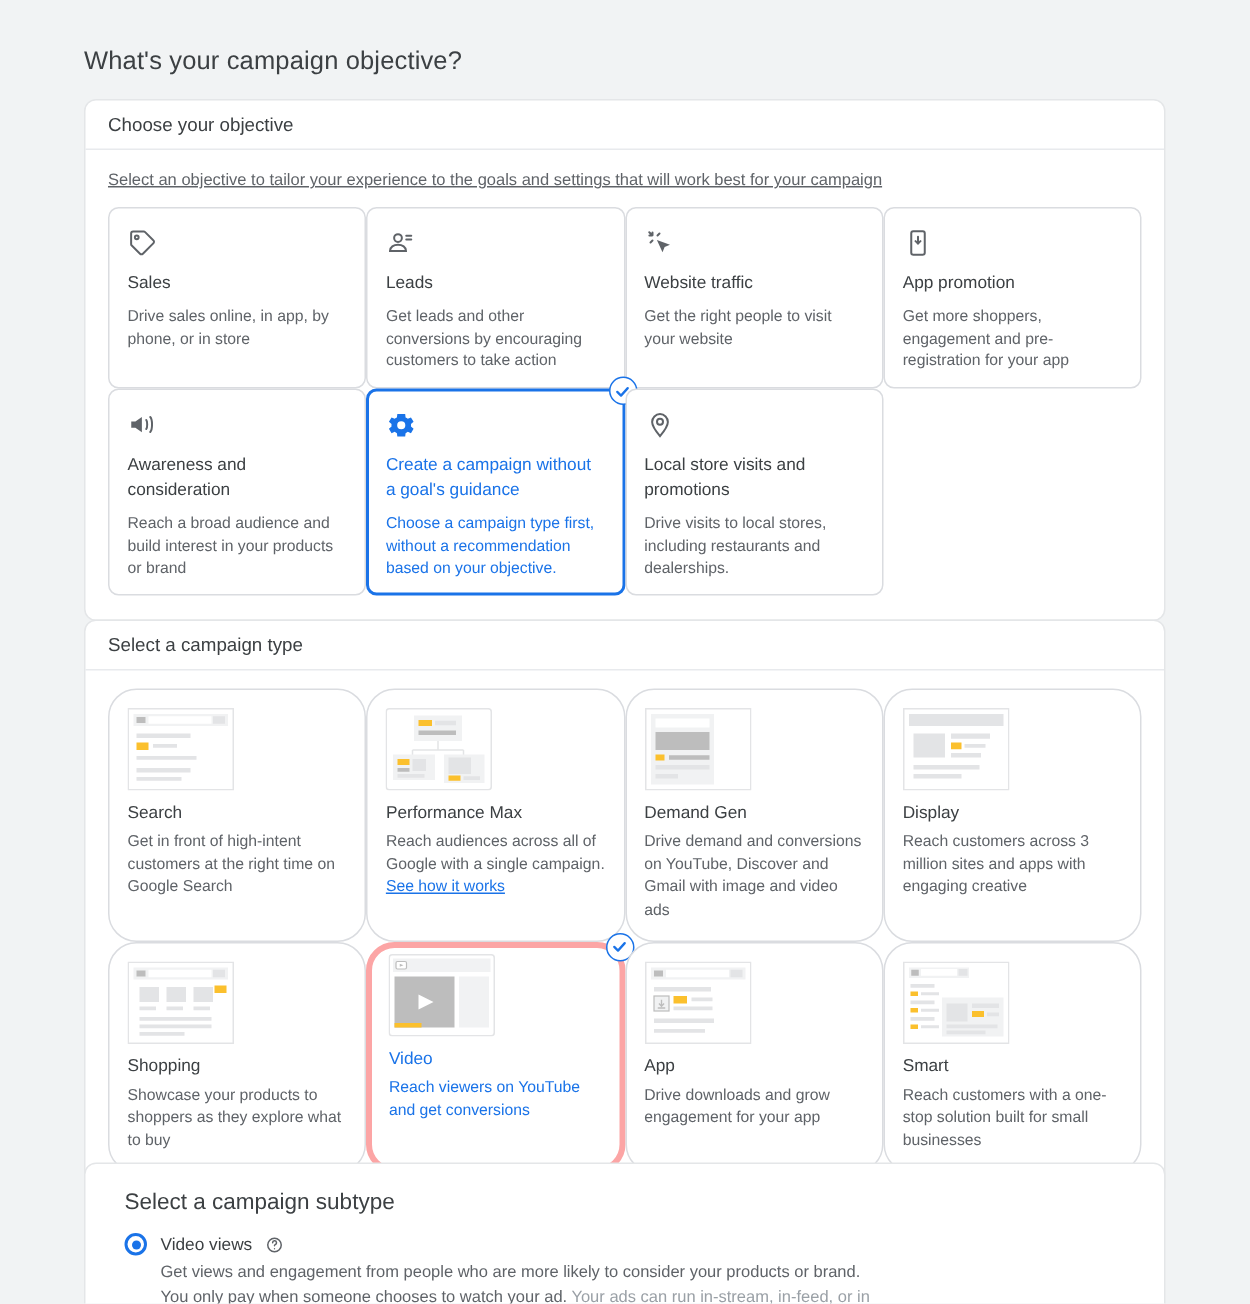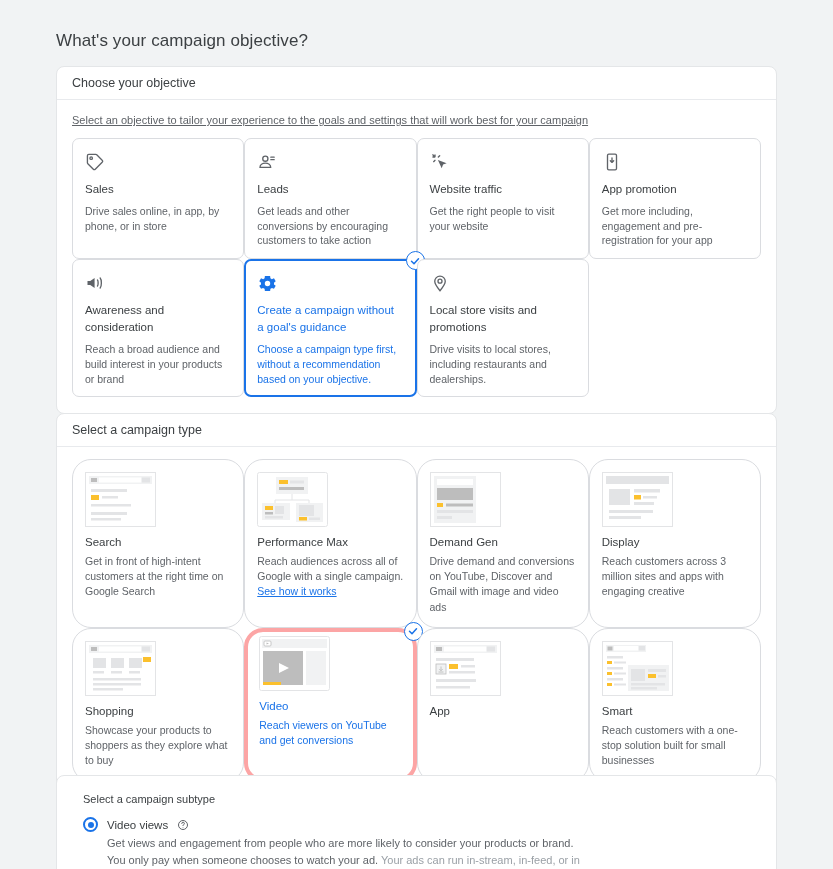--- a/index.html
+++ b/index.html
@@ -126,21 +126,21 @@
   .ttile-desc {
     font-size: 10.5px;
     color: #5f6368;
     line-height: 1.45;
   }
   .ttile.selected .ttile-desc { color: #1a73e8; }
   .inline-link { color: #1a73e8; text-decoration: underline; }
 
   
   .subtype-label {
-    font-size: 11px;
+    font-size: 15px;
     color: #3c4043;
     padding: 17px 0 0 26px;
   }
   .radio-row {
     display: flex;
     align-items: center;
     gap: 9px;
     padding: 12px 0 0 26px;
   }
   .radio {
@@ -216,21 +216,21 @@
           <div class="tile-desc">Get the right people to visit your website</div>
         </div>
         <div class="tile">
           <div class="tile-icon">
             <svg width="20" height="20" viewBox="0 0 24 24" fill="none" stroke="currentColor" stroke-width="1.6">
               <rect x="6.6" y="2.6" width="10.8" height="18.8" rx="1.6"></rect>
               <path d="M12 7v5.5M12 12.5l-2-2M12 12.5l2-2" stroke-linecap="round"></path>
             </svg>
           </div>
           <div class="tile-title">App promotion</div>
-          <div class="tile-desc">Get more including, engagement and pre-registration for your app</div>
+          <div class="tile-desc">Get more shoppers, engagement and pre-registration for your app</div>
         </div>
         <div class="tile">
           <div class="tile-icon">
             <svg width="20" height="20" viewBox="0 0 24 24" fill="currentColor">
               <path d="M3 9.5v5h3.3l5.2 3.6V5.9L6.3 9.5z"></path>
               <path d="M15 8.4c1 1 1 6.2 0 7.2" fill="none" stroke="currentColor" stroke-width="1.6" stroke-linecap="round"></path>
               <path d="M18.2 6c1.9 2 1.9 10 0 12" fill="none" stroke="currentColor" stroke-width="1.6" stroke-linecap="round"></path>
             </svg>
           </div>
           <div class="tile-title">Awareness and consideration</div>
@@ -392,20 +392,21 @@
               <rect x="6" y="17" width="38" height="3" fill="#e3e4e6"></rect>
               <rect x="6" y="23" width="10" height="10" fill="#f1f2f3" stroke="#bdbdbd" stroke-width="0.8"></rect>
               <path d="M11 25.5 v4 M9.3 28 L11 29.8 L12.7 28 M8.5 31h5" stroke="#bdbdbd" stroke-width="0.9" fill="none"></path>
               <rect x="19" y="23" width="9" height="5" fill="#fbc02d"></rect>
               <rect x="31" y="24" width="14" height="2.5" fill="#e3e4e6"></rect>
               <rect x="19" y="30" width="26" height="2.5" fill="#e3e4e6"></rect>
               <rect x="6" y="38" width="40" height="3" fill="#e3e4e6"></rect>
               <rect x="6" y="45" width="34" height="2.5" fill="#e3e4e6"></rect>
             </svg></div>
           <div class="ttile-title">App</div>
+          <div class="ttile-desc"><span>Drive downloads and grow engagement for your app</span></div>
         </div>
         <div class="ttile">
           <div class="thumb"><svg viewBox="0 0 71 55" width="71" height="55">
               <rect x="0" y="0" width="71" height="55" fill="#fff"></rect>
               <rect x="0.5" y="0.5" width="70" height="54" fill="none" stroke="#e3e4e6"></rect>
               <rect x="4" y="4" width="40" height="7" fill="#f1f2f3"></rect>
               <rect x="5.5" y="5.5" width="5" height="4" fill="#bdbdbd"></rect>
               <rect x="12" y="5" width="24" height="4.5" fill="#fff"></rect>
               <rect x="37" y="5" width="6" height="4.5" fill="#e3e4e6"></rect>
               <rect x="5" y="15" width="16" height="2.5" fill="#e3e4e6"></rect>

